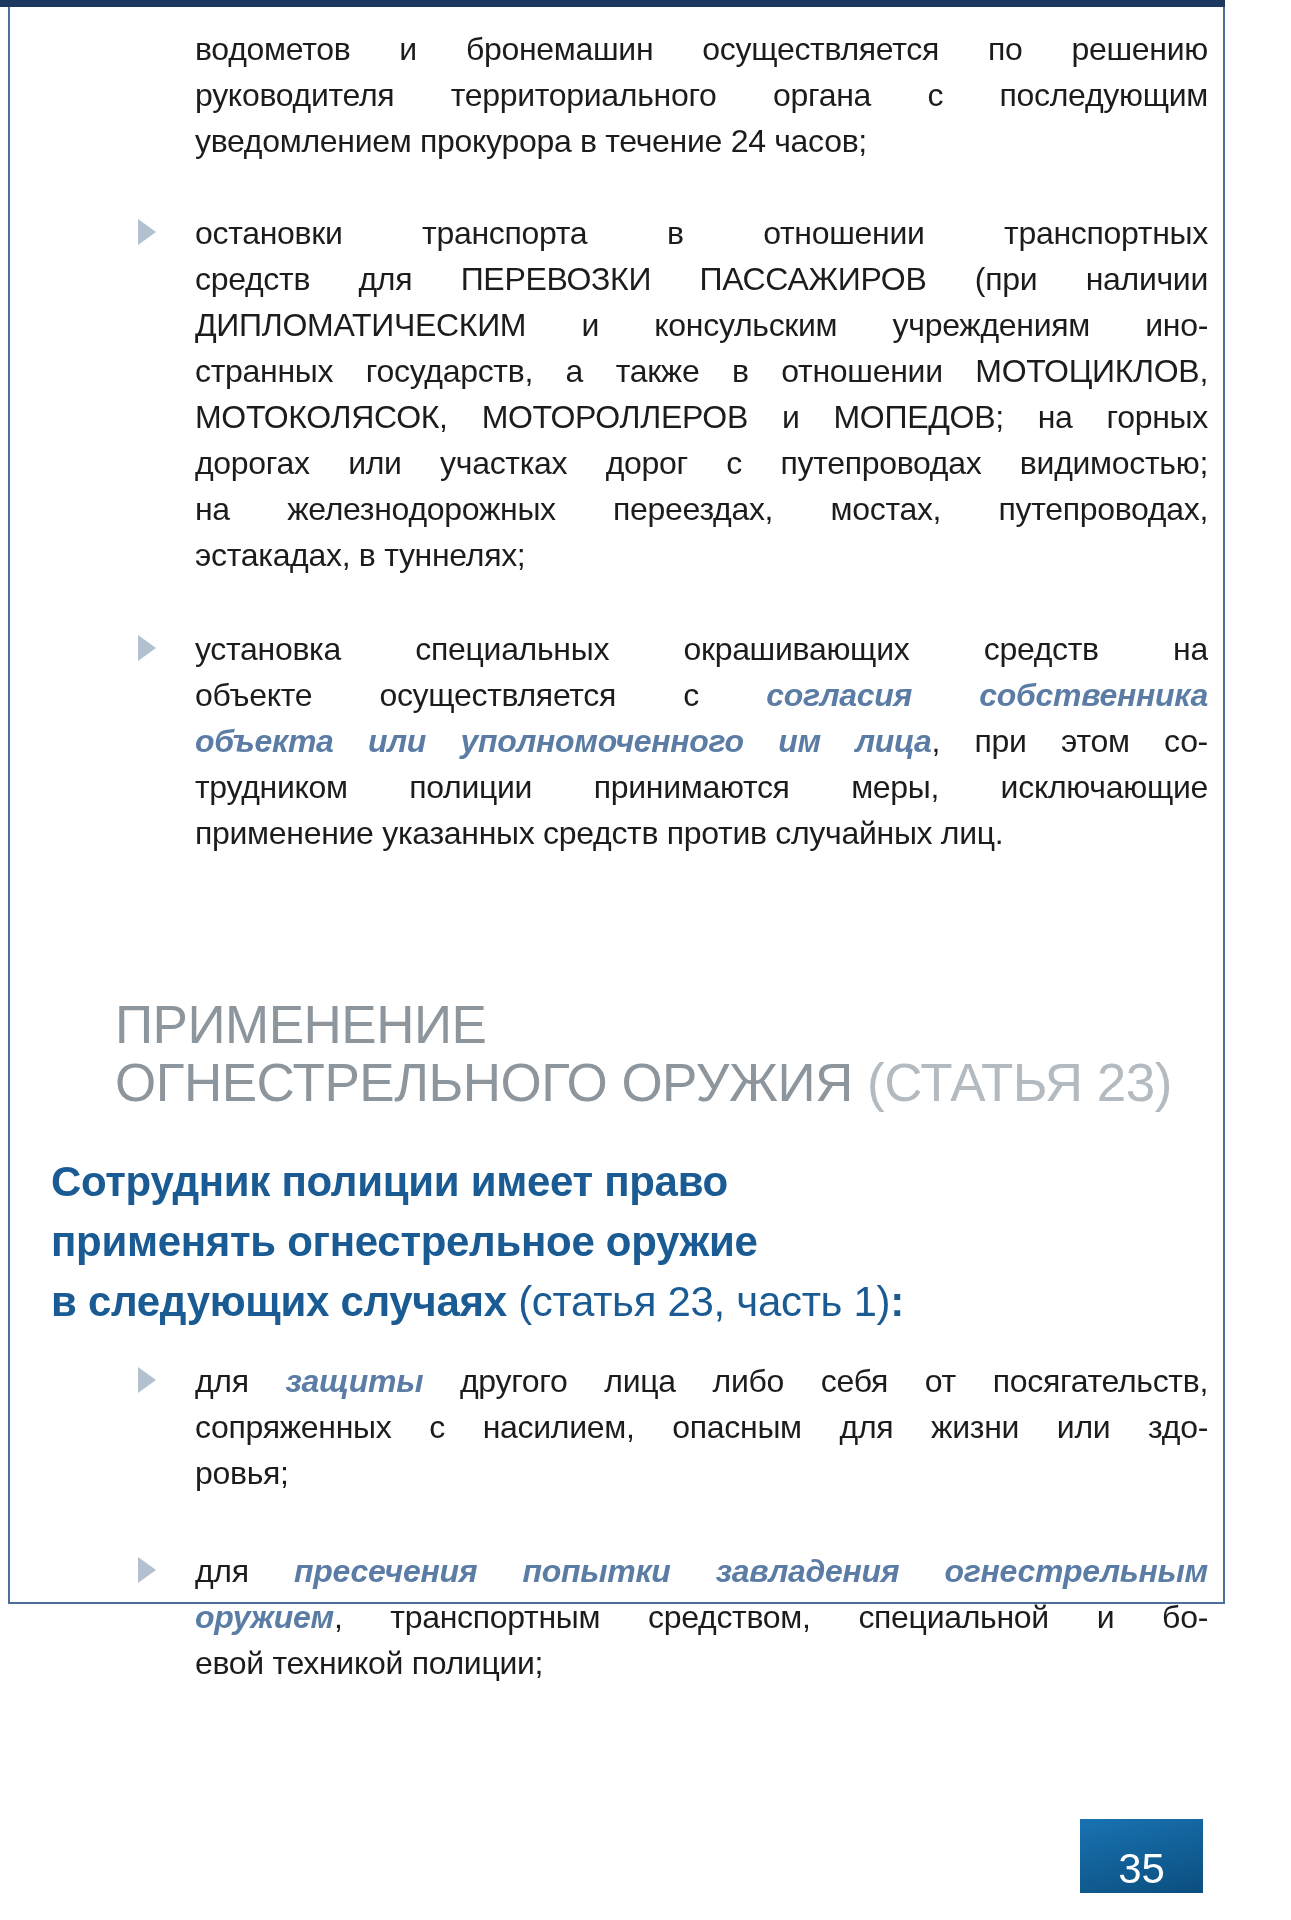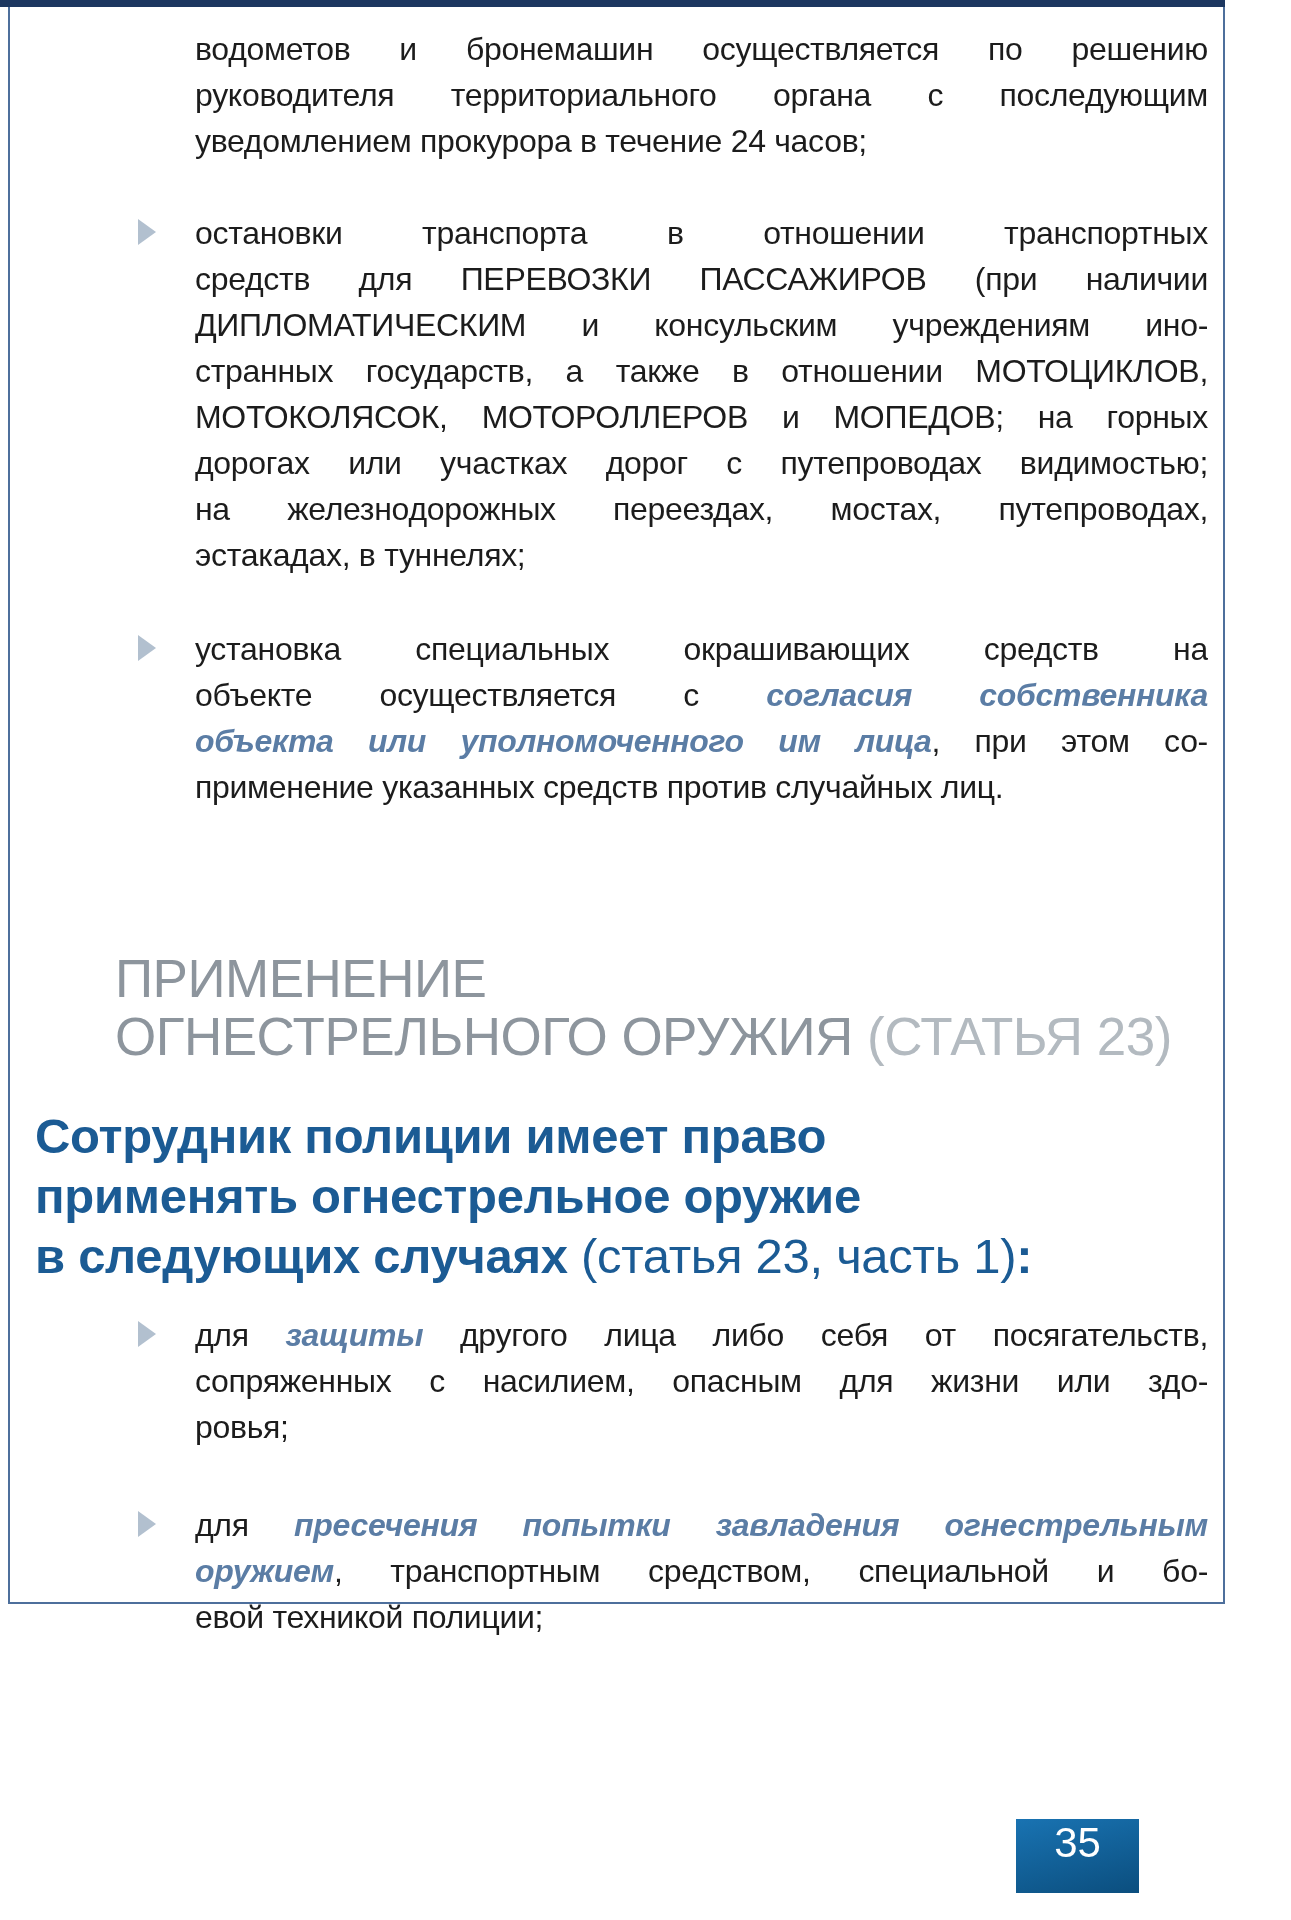--- a/index.html
+++ b/index.html
@@ -44,36 +44,36 @@
     border-left:18px solid var(--marker);
   }
   .mt-b2{margin-top:46px;}
   .mt-b3{margin-top:48px;}
   .heading-block{
     margin-top:140px;margin-left:105px;
     font-size:53px;line-height:58px;letter-spacing:-0.5px;
     color:var(--heading);
   }
   .intro-block{
-    margin-top:40px;margin-left:25px;
-    font-size:49px;line-height:60px;letter-spacing:-0.3px;
+    margin-top:40px;margin-left:41px;
+    font-size:42px;line-height:60px;letter-spacing:-0.3px;
     color:var(--intro);
   }
   .mt-b4{margin-top:26px;}
   .mt-b5{margin-top:52px;}
   .seg-body{color:var(--body-text);}
   .seg-em{color:var(--emphasis);font-weight:bold;font-style:italic;}
   .seg-introB{color:var(--intro);font-weight:bold;}
   .seg-introR{color:var(--intro);font-weight:normal;}
   .seg-h{color:var(--heading);}
   .seg-hL{color:var(--heading-light);}
   .page-number-box{
-    position:absolute;left:1016px;top:1819px;width:123px;height:74px;
+    position:absolute;left:1080px;top:1819px;width:123px;height:74px;
     background:linear-gradient(165deg,var(--pagebox-start) 0%,var(--pagebox-end) 100%);
-    z-index:4;display:flex;align-items:flex-start;justify-content:center;
+    z-index:4;display:flex;align-items:flex-end;justify-content:center;
   }
   .page-number{
     color:#ffffff;font-size:42px;letter-spacing:0px;
   }
 </style>
 </head>
 <body>
 
 <div class="top-bar"></div>
 
@@ -96,20 +96,21 @@
         <div class="line"><span class="seg-body">дорогах или участках дорог с путепроводах видимостью;</span></div>
         <div class="line"><span class="seg-body">на железнодорожных переездах, мостах, путепроводах,</span></div>
         <div class="line last"><span class="seg-body">эстакадах, в туннелях;</span></div>
       </div>
 
     <div class="body-block justify bullet mt-b3">
       <span class="tri"></span>
     <div class="line"><span class="seg-body">установка специальных окрашивающих средств на</span></div>
         <div class="line"><span class="seg-body">объекте осуществляется с </span><span class="seg-em">согласия собственника</span></div>
         <div class="line"><span class="seg-em">объекта или уполномоченного им лица</span><span class="seg-body">, при этом со-</span></div>
+        <div class="line"><span class="seg-body">трудником полиции принимаются меры, исключающие</span></div>
         <div class="line last"><span class="seg-body">применение указанных средств против случайных лиц.</span></div>
       </div>
 
     <div class="heading-block">
         <div class="line"><span class="seg-h">ПРИМЕНЕНИЕ</span></div>
         <div class="line last"><span class="seg-h">ОГНЕСТРЕЛЬНОГО ОРУЖИЯ </span><span class="seg-hL">(СТАТЬЯ 23)</span></div>
       </div>
 
     <div class="intro-block">
         <div class="line"><span class="seg-introB">Сотрудник полиции имеет право</span></div>

